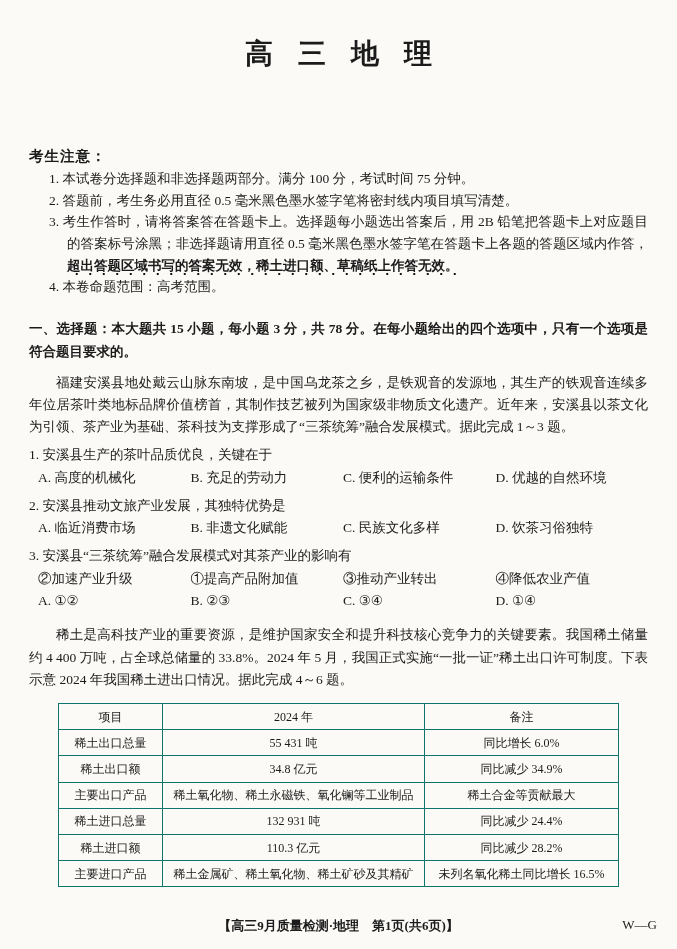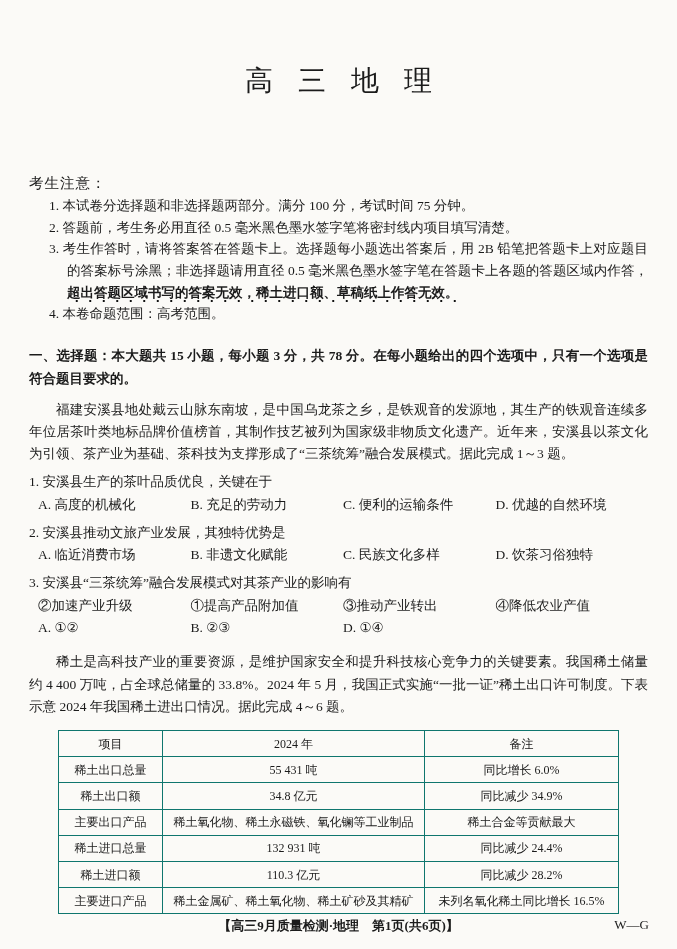--- a/index.html
+++ b/index.html
@@ -10,29 +10,29 @@
     color:#1b1b1b;
   }
   .page {
     position:relative;
     width:677px; height:949px;
     background:#fbfaf7;
     padding:0 29px;
     overflow:hidden;
   }
   .title {
-    padding-top:62px;
+    padding-top:35px;
     text-align:center;
     font-size:28px;
-    font-weight:400;
+    font-weight:700;
     letter-spacing:9px;
     text-indent:9px;
   }
   .notice { margin-top:72px; font-size:13.5px; line-height:1.6; }
-  .notice-heading { font-weight:400; font-size:14.5px; letter-spacing:1px; }
+  .notice-heading { font-weight:700; font-size:14.5px; letter-spacing:1px; }
   .notice-list { list-style:none; margin-left:20px;font-family:Liberation Serif, serif; }
   .notice-list li { padding-left:18px; text-indent:-18px; text-align:justify; }
   .emph {
     font-weight:700;
     background-image:radial-gradient(circle, #111 1.1px, rgba(0,0,0,0) 1.4px);
     background-size:13.5px 3.5px;
     background-repeat:repeat-x;
     background-position:3px bottom;
     padding-bottom:3px;
   }
@@ -74,21 +74,21 @@
     vertical-align:middle;
   }
   .footer {
     position:absolute; left:0; right:0; bottom:12px;
     height:20px; font-size:13px;
   }
   .footer-center {
     position:absolute; left:50%; transform:translateX(-50%);
     font-weight:700; white-space:nowrap;
   }
-  .footer-right { position:absolute; right:28px; top:0; }
+  .footer-right { position:absolute; right:20px; top:0; }
 </style>
 </head>
 <body>
 
 <div class="page">
 
   <h1 class="title">高 三 地 理</h1>
 
   <section class="notice">
     <div class="notice-heading">考生注意：</div>
@@ -129,20 +129,21 @@
       <p class="q-stem">3. 安溪县“三茶统筹”融合发展模式对其茶产业的影响有</p>
       <div class="options">
         <span>②加速产业升级</span>
         <span>①提高产品附加值</span>
         <span>③推动产业转出</span>
         <span>④降低农业产值</span>
       </div>
       <div class="options">
         <span>A. ①②</span>
         <span>B. ②③</span>
+        <span>C. ③④</span>
         <span>D. ①④</span>
       </div>
     </div>
 
     <p class="passage rare-earth">稀土是高科技产业的重要资源，是维护国家安全和提升科技核心竞争力的关键要素。我国稀土储量约 4 400 万吨，占全球总储量的 33.8%。2024 年 5 月，我国正式实施“一批一证”稀土出口许可制度。下表示意 2024 年我国稀土进出口情况。据此完成 4～6 题。</p>
 
     <table class="data-table">
       <colgroup>
           <col class="c1">
           <col class="c2">

